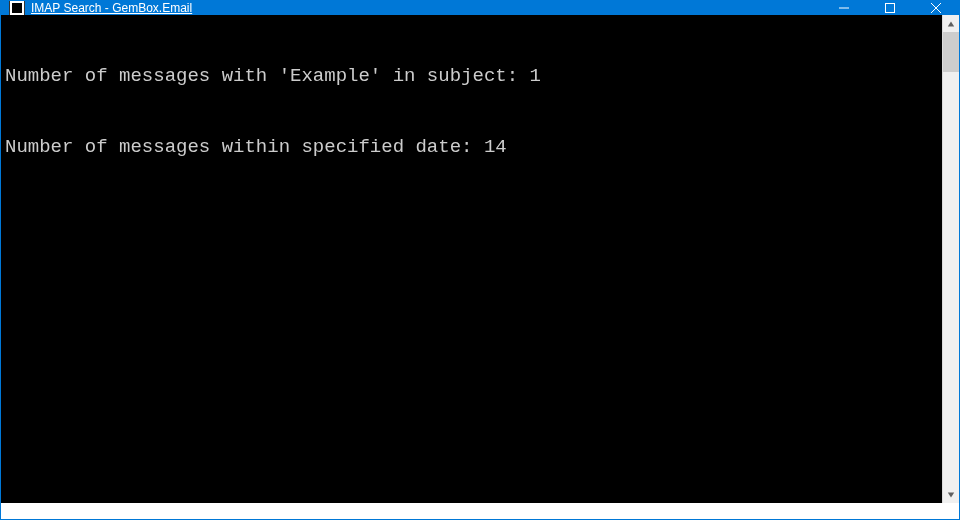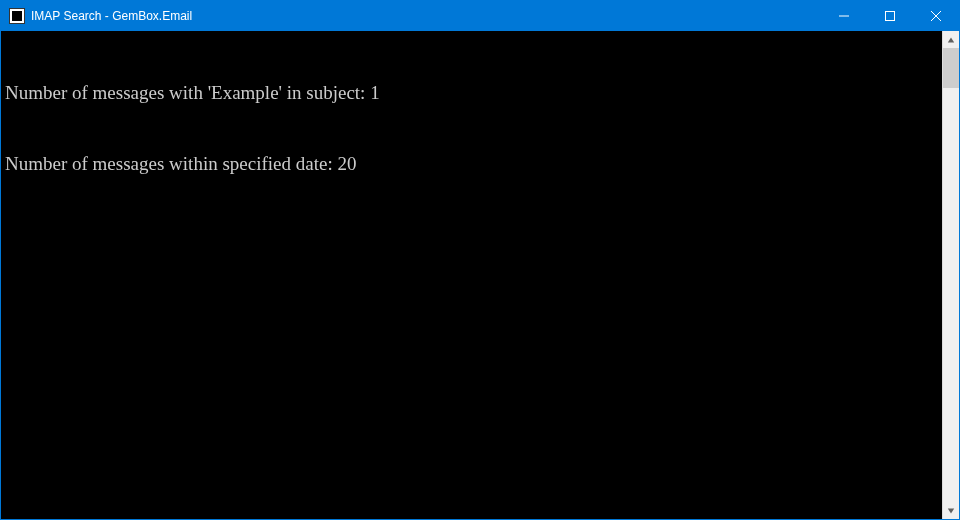--- a/index.html
+++ b/index.html
@@ -9,27 +9,28 @@
     }
     body {
       width: 960px;
       height: 520px;
       font-family: "Segoe UI", Tahoma, sans-serif;
       background: #ffffff;
       overflow: hidden;
       border: 1px solid #0078d7;
     }
     .titlebar {
-      height: 30px;
+      height: 14px;
       background: #0078d7;
       display: flex;
       align-items: center;
       color: #ffffff;
       font-size: 12px;
       user-select: none;
+      text-decoration: underline;
     }
     .titlebar-icon {
       width: 16px;
       height: 16px;
       margin-left: 8px;
       margin-right: 6px;
       background: #ffffff;
       border: 1px solid #333333;
       position: relative;
       display: inline-block;
@@ -72,21 +73,21 @@
     .console-area {
       position: relative;
       height: calc(100% - 30px);
       background: #000000;
       display: flex;
     }
     .console-content {
       flex: 1 1 auto;
       padding: 2px 4px;
       color: #cccccc;
-      font-family: Liberation Serif, serif;
+      font-family: Liberation Mono, monospace;
       font-size: 19px;
       line-height: 1.25;
       white-space: pre;
       overflow: hidden;
     }
     .console-line {
       display: block;
     }
     .scrollbar {
       flex: 0 0 17px;
@@ -145,21 +146,21 @@
           <line x1="0" y1="0" x2="10" y2="10"></line>
           <line x1="10" y1="0" x2="0" y2="10"></line>
         </svg>
     </div>
   </div>
 </div>
 
 <div class="console-area">
   <div class="console-content">
     <span class="console-line">Number of messages with 'Example' in subject: 1</span>
-    <span class="console-line">Number of messages within specified date: 20</span>
+    <span class="console-line">Number of messages within specified date: 14</span>
   </div>
   <div class="scrollbar">
     <div class="scroll-btn">
       <svg viewBox="0 0 10 10">
           <polygon points="5,2 9,8 1,8"></polygon>
         </svg>
     </div>
     <div class="scroll-track">
       <div class="scroll-thumb"></div>
     </div>

